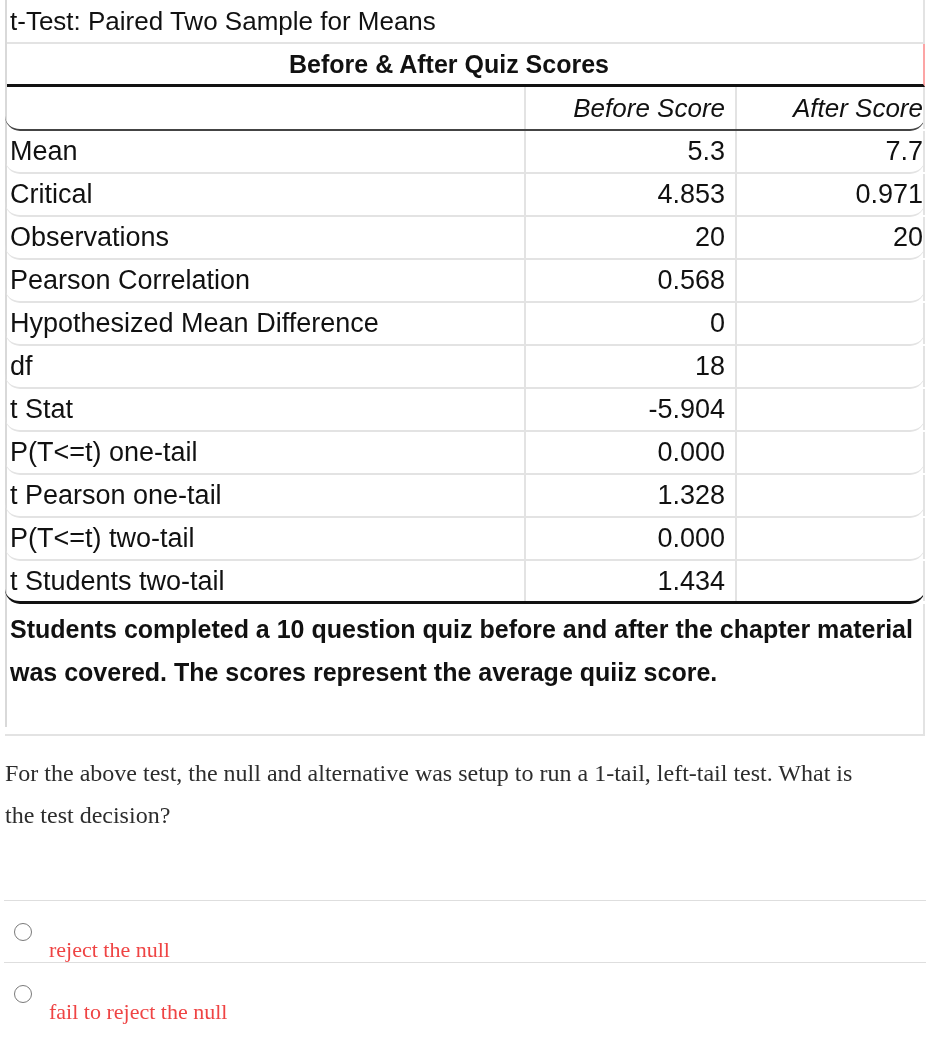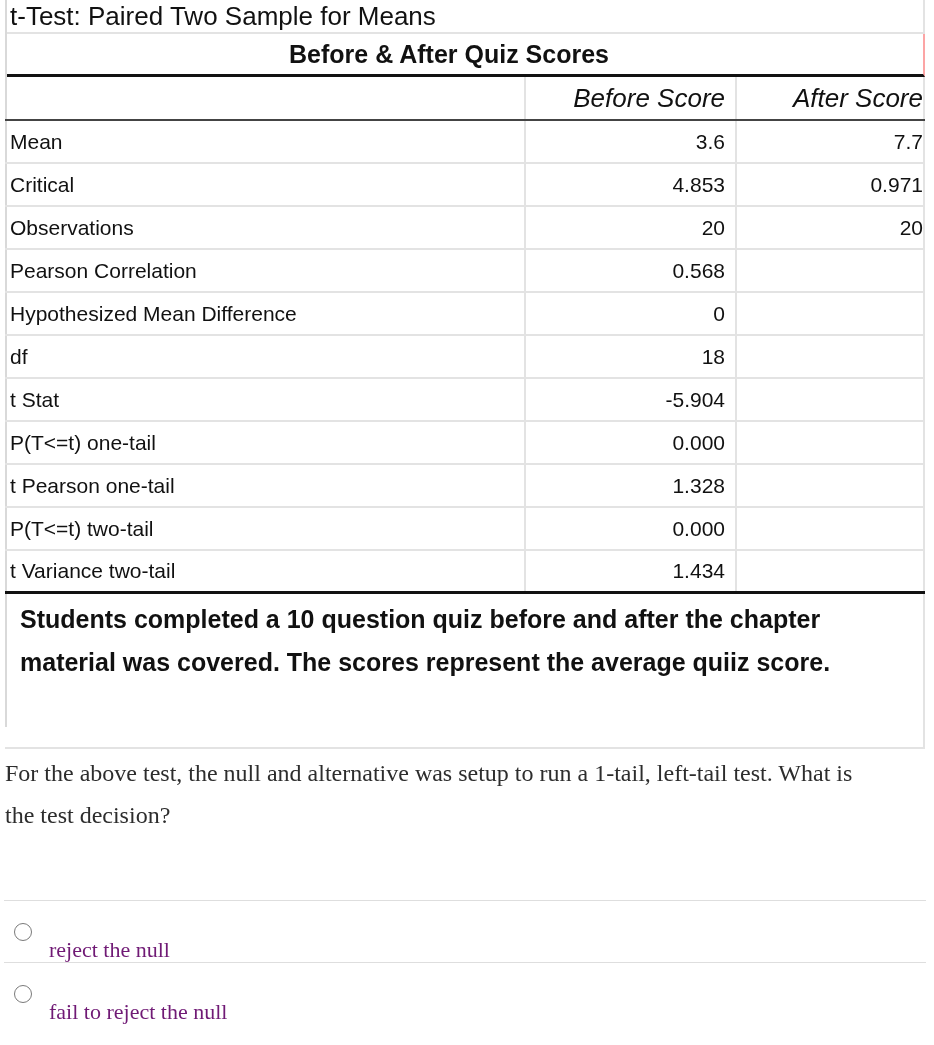--- a/index.html
+++ b/index.html
@@ -2,61 +2,61 @@
 <html><head>
 <meta charset="utf-8">
 <style>
   html, body { margin:0; padding:0; background:#ffffff; }
   body { width:934px; height:1045px; position:relative; overflow:hidden; }
   .sheet {
     position:absolute; left:5px; top:0; width:920px;
     font-family: "Liberation Sans", "DejaVu Sans", sans-serif;
     color:#111;
   }
-  .row { position:relative; display:flex; height:43px; border-bottom:2px solid #e3e3e3; box-sizing:border-box; }
-  .cell { box-sizing:border-box; height:100%; display:flex; align-items:center; font-size:21px; border-right:2px solid #e3e3e3; }
+  .row { position:relative; display:flex; height:43px; border-bottom:2px solid #e3e3e3; box-sizing:border-box;border-radius:15px; }
+  .cell { box-sizing:border-box; height:100%; display:flex; align-items:center; font-size:27px; border-right:2px solid #e3e3e3; }
   .c1 { width:521px; padding-left:5px; }
   .c2 { width:211px; justify-content:flex-end; padding-right:10px; }
   .c3 { width:188px; justify-content:flex-end; }
   .left-border { position:absolute; left:0; top:0; width:2px; background:#d9d9d9; }
-  .title-row { height:34px; border-bottom:2px solid #e3e3e3; font-size:26px; padding-left:5px; display:flex; align-items:center; box-sizing:border-box; border-right:2px solid #e3e3e3; }
+  .title-row { height:44px; border-bottom:2px solid #e3e3e3; font-size:26px; padding-left:5px; display:flex; align-items:center; box-sizing:border-box; border-right:2px solid #e3e3e3; }
   .heading-row { height:43px; display:flex; align-items:center; justify-content:center; font-weight:bold; font-size:25px; border-bottom:3px solid #111; box-sizing:border-box; border-right:2px solid #fca5a5; padding-right:30px; }
   .header-row { height:44px; border-bottom:2px solid #444; }
   .header-row .cell { font-style:italic; font-size:26px; }
   .last-row { border-bottom:3px solid #111; }
   .note {
     box-sizing:border-box; border-right:2px solid #e3e3e3; border-bottom:2px solid #e3e3e3;
-    padding:4px 5px 0 15px; height:155px; font-weight:bold; font-size:25px; line-height:43px;
+    padding:4px 5px 0 5px; height:132px; font-weight:bold; font-size:25px; line-height:43px;
   }
   .question {
     position:absolute; left:5px; top:752px; width:880px;
     font-family:"Liberation Serif", "DejaVu Serif", serif; font-size:24px; line-height:42px; color:#2d2d2d;
   }
   .options { position:absolute; left:4px; top:900px; width:922px; font-family:"Liberation Serif","DejaVu Serif",serif; }
   .option { height:62px; border-top:1px solid #dedede; display:flex; align-items:center; box-sizing:border-box; cursor:pointer; }
   .radio { width:18px; height:18px; border:1.5px solid #7a7a7a; border-radius:50%; margin-left:10px; margin-right:17px; box-sizing:border-box; }
-  .opt-label { font-size:22px; color:#701a75;margin-top:36px; }
+  .opt-label { font-size:22px; color:#ef4444;margin-top:36px; }
 </style>
 </head>
 <body>
 
 <div class="sheet">
   <div class="left-border" style="height:727px;"></div>
   <div class="title-row">t-Test: Paired Two Sample for Means</div>
   <div class="heading-row">Before &amp; After Quiz Scores</div>
 
   <div class="row header-row">
     <div class="cell c1"></div>
     <div class="cell c2">Before Score</div>
     <div class="cell c3">After Score</div>
   </div>
 
   <div class="row">
     <div class="cell c1">Mean</div>
-    <div class="cell c2">3.6</div>
+    <div class="cell c2">5.3</div>
     <div class="cell c3">7.7</div>
   </div>
   <div class="row">
     <div class="cell c1">Critical</div>
     <div class="cell c2">4.853</div>
     <div class="cell c3">0.971</div>
   </div>
   <div class="row">
     <div class="cell c1">Observations</div>
     <div class="cell c2">20</div>
@@ -91,21 +91,21 @@
     <div class="cell c1">t Pearson one-tail</div>
     <div class="cell c2">1.328</div>
     <div class="cell c3"></div>
   </div>
   <div class="row">
     <div class="cell c1">P(T&lt;=t) two-tail</div>
     <div class="cell c2">0.000</div>
     <div class="cell c3"></div>
   </div>
   <div class="row last-row">
-    <div class="cell c1">t Variance two-tail</div>
+    <div class="cell c1">t Students two-tail</div>
     <div class="cell c2">1.434</div>
     <div class="cell c3"></div>
   </div>
 
   <div class="note">Students completed a 10 question quiz before and after the chapter material was covered. The scores represent the average quiiz score.</div>
 </div>
 
 <div class="question">For the above test, the null and alternative was setup to run a 1-tail, left-tail test. What is the test decision?</div>
 
 <div class="options">

